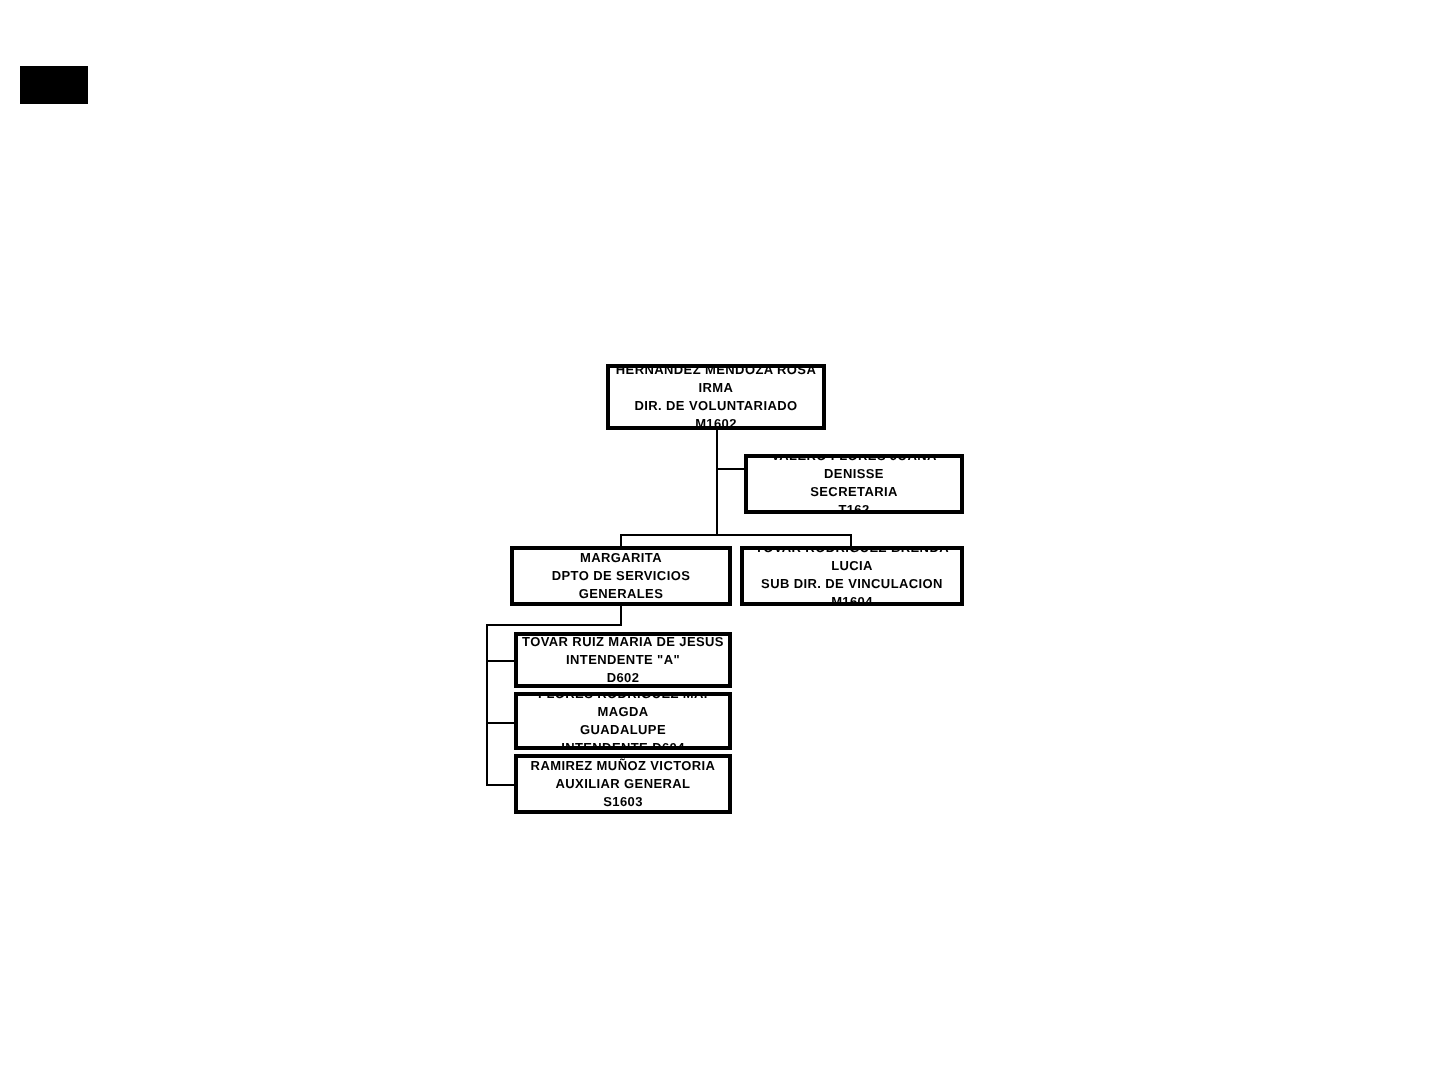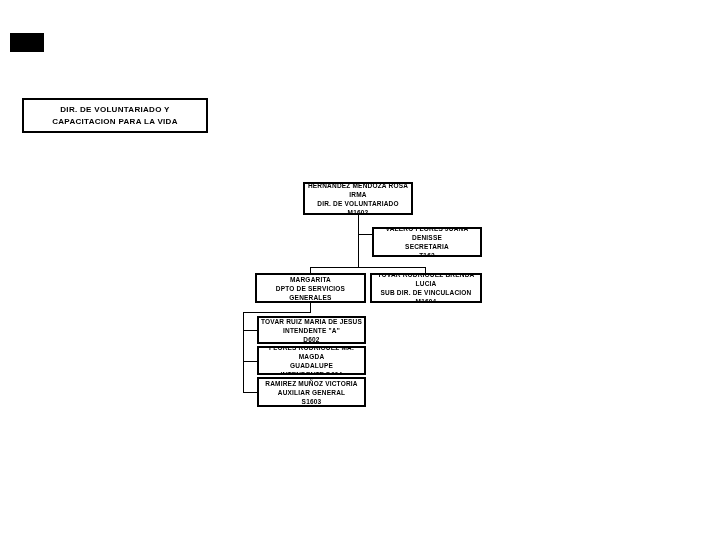--- a/index.html
+++ b/index.html
@@ -72,24 +72,20 @@
   #ln-stub-1       { left: 243px; top: 361px; width: 15px; height: 1px; }
   #ln-stub-2       { left: 243px; top: 392px; width: 15px; height: 1px; }
 </style>
 </head>
 <body>
 
 <div class="canvas">
 
   <div class="black-rect"></div>
 
-  <div class="title-box">
-    <span>DIR. DE VOLUNTARIADO Y</span>
-    <span>CAPACITACION PARA LA VIDA</span>
-  </div>
 
   <div class="line" id="ln-trunk"></div>
   <div class="line" id="ln-sec-elbow"></div>
   <div class="line" id="ln-distribution"></div>
   <div class="line" id="ln-drop-left"></div>
   <div class="line" id="ln-drop-right"></div>
   <div class="line" id="ln-staff-drop"></div>
   <div class="line" id="ln-staff-h"></div>
   <div class="line" id="ln-staff-v"></div>
   <div class="line" id="ln-stub-0"></div>

